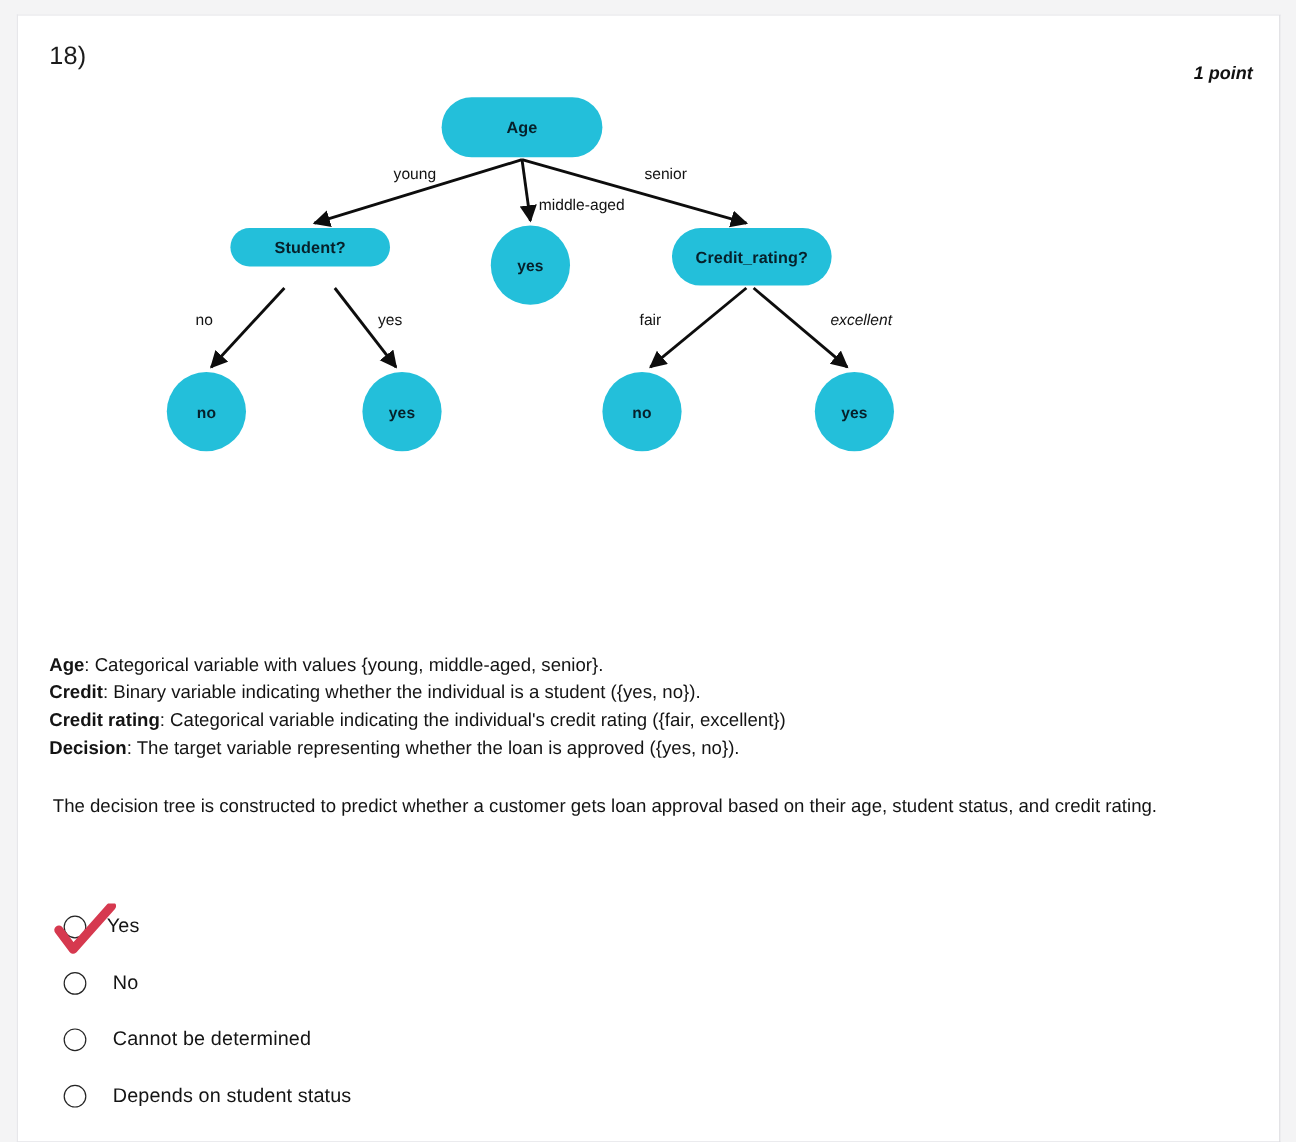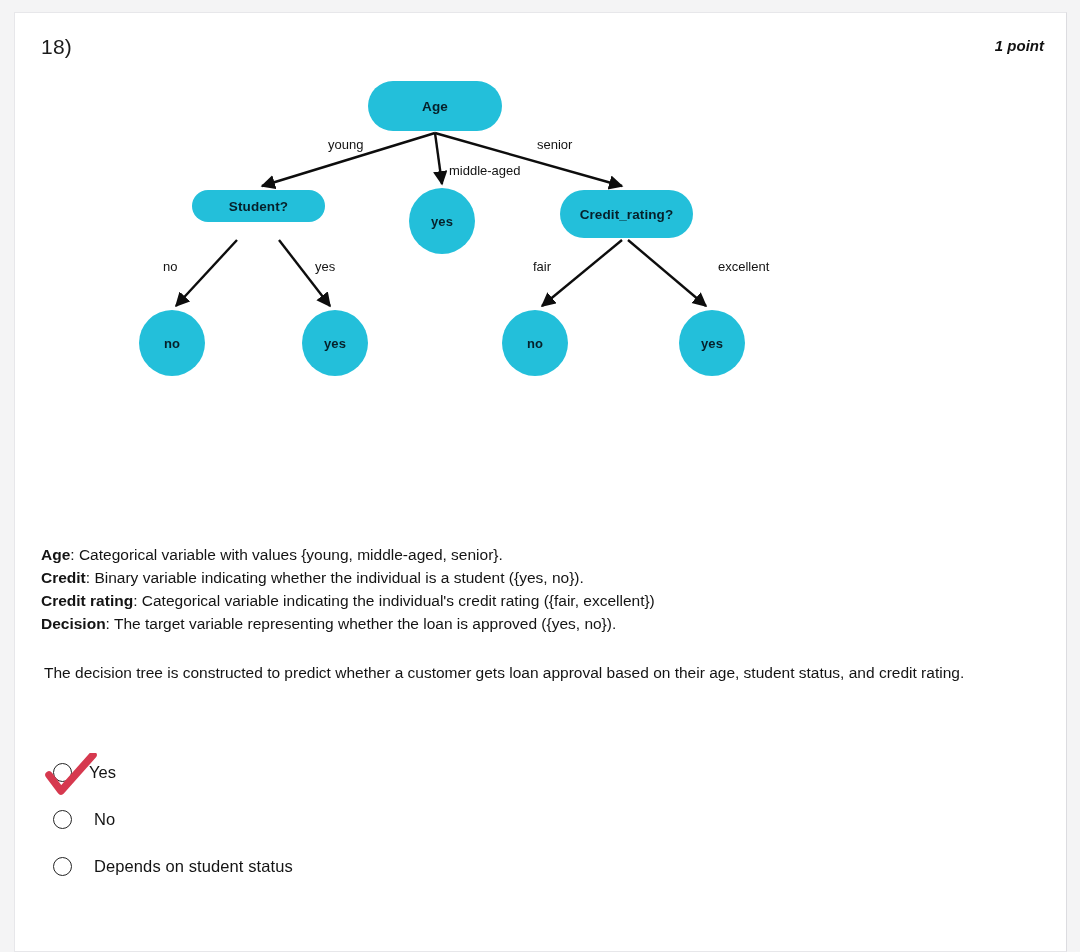--- a/index.html
+++ b/index.html
@@ -31,21 +31,21 @@
     position: absolute;
     left: 26px;
     top: 22px;
     font-size: 21px;
     color: #1b1b1b;
     letter-spacing: 0.2px;
   }
   .points {
     position: absolute;
     right: 22px;
-    top: 24px;
+    top: 40px;
     font-size: 15px;
     font-weight: bold;
     font-style: italic;
     color: #111111;
   }
 
   
   #tree-wrap {
     position: absolute;
     left: 0;
@@ -187,21 +187,21 @@
           <span>yes</span>
         </div>
       </div>
     <div id="tree-edge-labels">
         <div class="edge-label" style="left: 286px; top: 124px; margin-left: 27px;">young</div>
         <div class="edge-label" style="left: 434px; top: 150px;">middle-aged</div>
         <div class="edge-label" style="left: 522px; top: 124px;">senior</div>
         <div class="edge-label" style="left: 148px; top: 246px;">no</div>
         <div class="edge-label" style="left: 300px; top: 246px;">yes</div>
         <div class="edge-label" style="left: 518px; top: 246px;">fair</div>
-        <div class="edge-label" style="left: 703px; top: 246px;">excellent</div>
+        <div class="edge-label" style="left: 677px; top: 246px; font-style: italic;">excellent</div>
       </div>
   </div>
 
 
   <div class="body-text" id="attr-list">
       <div><b>Age</b><span>: Categorical variable with values {young, middle-aged, senior}.</span></div>
       <div><b>Credit</b><span>: Binary variable indicating whether the individual is a student ({yes, no}).</span></div>
       <div><b>Credit rating</b><span>: Categorical variable indicating the individual's credit rating ({fair, excellent})</span></div>
       <div><b>Decision</b><span>: The target variable representing whether the loan is approved ({yes, no}).</span></div>
     </div>
@@ -213,20 +213,24 @@
       <div class="option first">
         <div class="radio"></div>
         <span class="option-label">Yes</span>
       </div>
       <div class="option">
         <div class="radio"></div>
         <span class="option-label">No</span>
       </div>
       <div class="option">
         <div class="radio"></div>
+        <span class="option-label">Cannot be determined</span>
+      </div>
+      <div class="option">
+        <div class="radio"></div>
         <span class="option-label">Depends on student status</span>
       </div>
     </div>
 
   <svg id="check-overlay" width="56" height="46" viewBox="0 0 56 46">
     <path id="check-path" d="M4 22 L16 38 L48 2" fill="none" stroke="#d6394f" stroke-width="7.5" stroke-linecap="round" stroke-linejoin="round"></path>
   </svg>
 
 </div>
 

